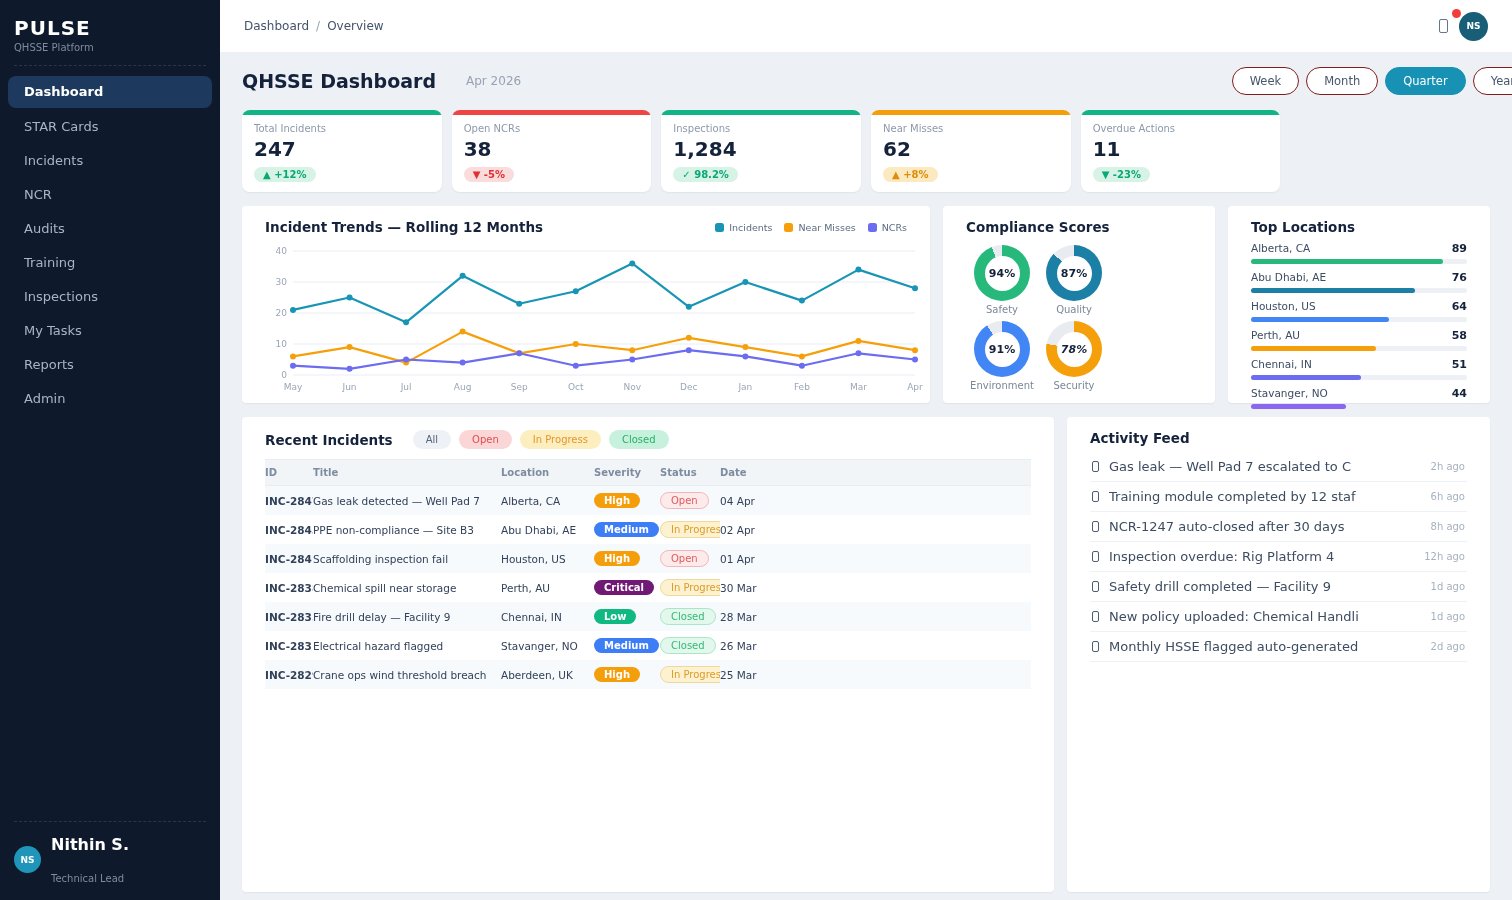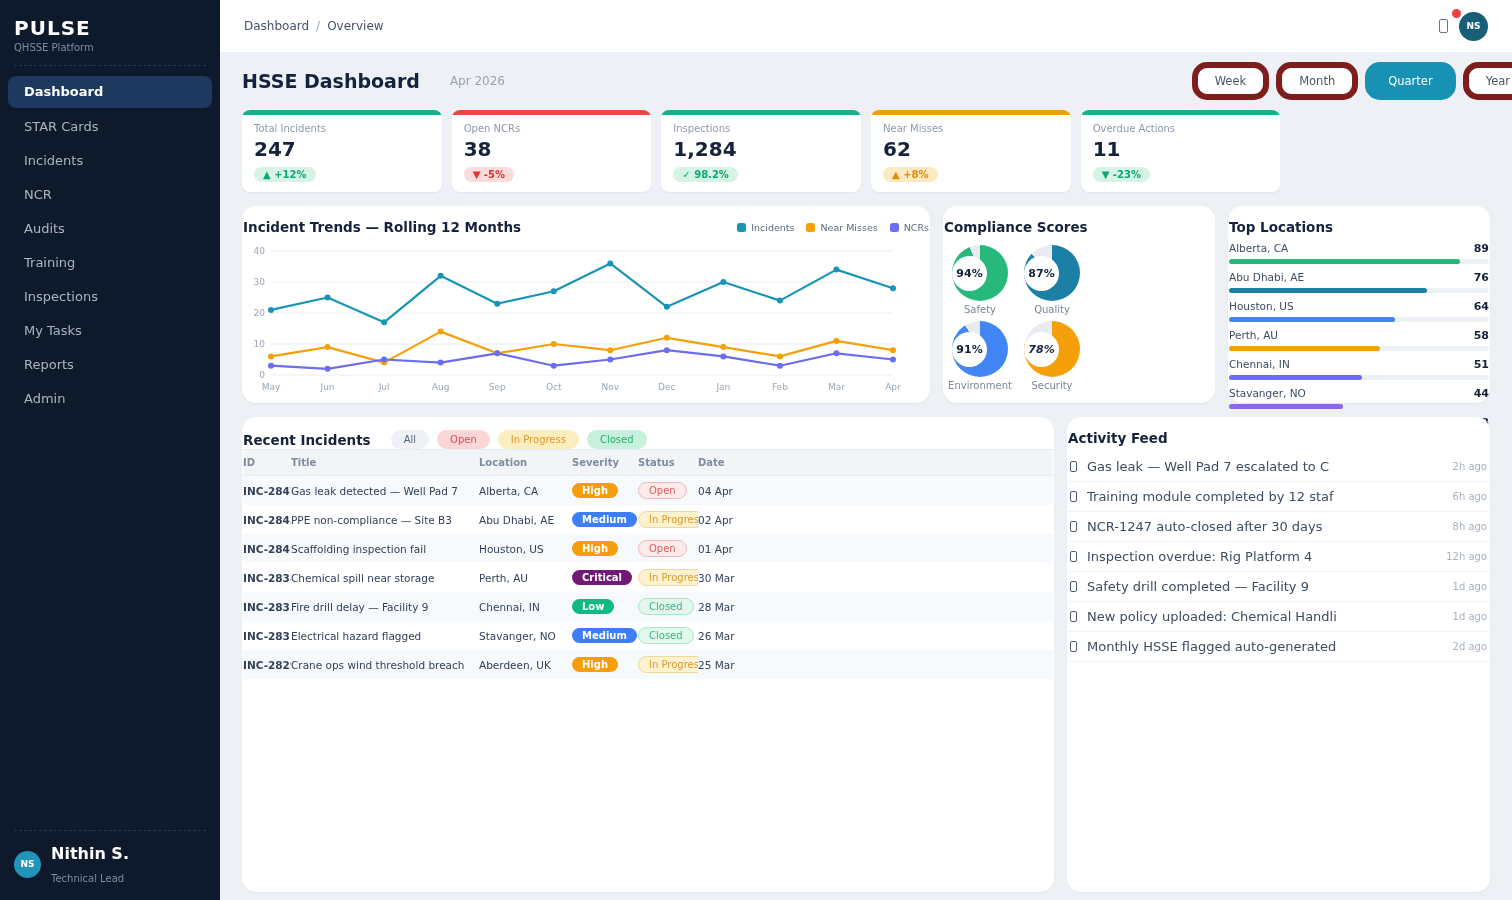--- a/index.html
+++ b/index.html
@@ -16,86 +16,86 @@
   .side-divider { border-top:1px dashed #263650; margin:0 14px 10px 14px; }
   .nav { padding:0 8px; }
   .nav-item { height:30px; line-height:30px; padding-left:16px; margin-bottom:4px;
     color:#a9b4c5; font-size:13px; border-radius:8px; cursor:pointer; }
   .nav-item.active { background:#1d3a5e; color:#fff; font-weight:bold; height:32px; line-height:32px; }
   .side-foot { margin-top:auto; border-top:1px dashed #263650; margin-left:14px; margin-right:14px;
     padding:13px 0 16px 0; display:flex; align-items:center; gap:10px; }
   .side-avatar { width:27px; height:27px; border-radius:50%; background:#2095ba; color:#fff;
     font-size:9px; font-weight:bold; display:flex; align-items:center; justify-content:center; }
   .side-user-name { color:#fff; font-size:16px; font-weight:bold; }
-  .side-user-role { color:#7e8ba0; font-size:10px; margin-top:10px; }
+  .side-user-role { color:#7e8ba0; font-size:10px; margin-top:19px; }
   
   .main { flex:1; display:flex; flex-direction:column; }
   .topbar { height:52px; background:#fff; display:flex; align-items:center; padding:0 24px; }
   .crumb { font-size:12px; color:#44536a; }
   .crumb-sep { color:#9aa6b8; margin:0 7px; font-size:12px; }
   .top-right { margin-left:auto; display:flex; align-items:center; gap:11px; }
   .tofu { display:inline-block; width:9px; height:14px; border:1px solid #66758a; border-radius:2px; }
   .avatar-wrap { position:relative; }
   .notif-dot { position:absolute; top:-3px; left:-7px; width:9px; height:9px; border-radius:50%; background:#f23d3d; z-index:2; }
   .top-avatar { width:29px; height:29px; border-radius:50%; background:#175e76; color:#fff;
     font-size:9px; font-weight:bold; display:flex; align-items:center; justify-content:center; }
   .content { flex:1; padding:12px 22px 0 22px; }
   
   .title-row { display:flex; align-items:center; height:34px; }
   .page-title { font-size:19px; font-weight:bold; color:#15223b; }
   .page-period { font-size:12px; color:#97a3b4; margin-left:30px; }
   .range-group { margin-left:auto; margin-right:-43px; display:flex; gap:7px; white-space:nowrap; }
-  .range-btn { background:#fff; border:6px solid #7f1d1d; color:#46566c; border-radius:15px;
+  .range-btn { background:#fff; border:1px solid #7f1d1d; color:#46566c; border-radius:15px;
     font-size:11.5px; padding:6px 17px; cursor:pointer; font-family:inherit; }
   .range-btn.active { background:#1791b4; border-color:#1791b4; color:#fff; }
   
   .kpi-row { display:grid; grid-template-columns:repeat(6,1fr); gap:10px; margin-top:12px; }
   .kpi-card { background:#fff; border-radius:8px; overflow:hidden; box-shadow:0 1px 2px rgba(20,35,60,.06); height:82px; }
   .kpi-strip { height:5px; }
   .strip-green { background:#12b487; } .strip-red { background:#ef4444; } .strip-orange { background:#f59e0b; }
   .kpi-body { padding:8px 12px; }
   .kpi-label { font-size:10px; color:#8d99ab; }
   .kpi-value { font-size:20px; font-weight:bold; color:#15223b; margin-top:3px; }
   .kpi-badge { display:inline-block; margin-top:6px; font-size:10px; font-weight:bold; border-radius:9px; padding:2px 9px; }
   .tone-green { background:#d7f3e6; color:#0ca678; }
   .tone-red   { background:#fbdcdc; color:#e03131; }
   .tone-amber { background:#fbeac0; color:#e08c0b; }
   
   .mid-row { display:grid; grid-template-columns:688px 272px 262px; gap:13px; margin-top:14px; }
-  .panel { background:#fff; border-radius:14px; box-shadow:0 1px 2px rgba(20,35,60,.06); padding:13px 1px; }
+  .panel { background:#fff; border-radius:4px; box-shadow:0 1px 2px rgba(20,35,60,.06); padding:13px 23px; }
   .panel-title { font-size:13.5px; font-weight:bold; color:#15223b; }
   .trend-head { display:flex; align-items:center; }
   .chart-legend { margin-left:auto; display:flex; align-items:center; gap:12px; }
   .legend-item { display:flex; align-items:center; gap:5px; font-size:9.5px; color:#5c6c80; }
   .legend-swatch { width:9px; height:9px; border-radius:2.5px; display:inline-block; }
   .mid-row .panel { height:197px; }
   
   .donut-grid { display:grid; grid-template-columns:72px 72px; column-gap:0; row-gap:6px; margin-top:10px; }
   .donut-cell { width:72px; display:flex; flex-direction:column; align-items:center; }
-  .donut { width:56px; height:56px; border-radius:50%; display:flex; align-items:center; }
+  .donut { width:56px; height:56px; border-radius:50%; display:flex; align-items:center; justify-content:center; }
   .donut-hole { width:35px; height:35px; border-radius:50%; background:#fff; display:flex; align-items:center; justify-content:center;
     font-size:11px; font-weight:bold; color:#15223b; }
   .donut-label { font-size:10px; color:#7b8798; margin-top:3px; }
   
   .loc-row { margin-top:7px; }
   .loc-head { display:flex; align-items:baseline; font-size:10.5px; color:#3c4c63; }
   .loc-val { margin-left:auto; font-size:11px; font-weight:bold; color:#15223b; }
   .loc-track { margin-top:4px; height:5px; background:#edf0f4; border-radius:3px; }
   .loc-fill { height:5px; border-radius:3px; }
   
   .bottom-row { display:grid; grid-template-columns:812px 423px; gap:13px; margin-top:14px; }
   .bottom-row .panel { height:475px; }
   .inc-head { display:flex; align-items:center; }
   .filter-chips { display:flex; gap:8px; margin-left:20px; }
   .chip { font-size:10px; border-radius:11px; padding:4px 13px; cursor:pointer; }
   .chip-all { background:#eef1f5; color:#55657a; }
   .chip-open { background:#fbd6d6; color:#e04f4f; }
   .chip-in-progress { background:#fdeec0; color:#e1972c; }
   .chip-closed { background:#c8f1dd; color:#24b26b; }
-  table.inc { width:100%; border-collapse:collapse; table-layout:fixed; }
+  table.inc { width:100%; border-collapse:collapse; margin-top:10px; table-layout:fixed; }
   table.inc thead th { background:#f2f5f8; font-size:10px; color:#7e8ca0; text-align:left; font-weight:bold;
     padding:7px 0; border-top:1px solid #e8edf2; border-bottom:1px solid #e8edf2; }
   table.inc td { font-size:10.5px; padding:6px 0; color:#32415a; overflow:hidden; white-space:nowrap; }
   table.inc tr.odd td { background:#f7fafc; }
   .cell-id { color:#1b92b8; font-weight:bold; }
   .cell-loc { color:#46566c; }
   .cell-date { color:#a6b0bd; }
   .sev { display:inline-block; color:#fff; font-size:10px; font-weight:bold; border-radius:10px; padding:2px 10px; }
   .sev-high { background:#f59e0b; } .sev-medium { background:#3d7df6; }
   .sev-critical { background:#701a75;text-align:center; } .sev-low { background:#10b981; }
@@ -150,21 +150,21 @@
       <div class="avatar-wrap">
         <span class="notif-dot"></span>
         <div class="top-avatar">NS</div>
       </div>
     </div>
   </div>
 
   <div class="content">
 
     <div class="title-row">
-      <span class="page-title">HSSE Dashboard</span>
+      <span class="page-title">QHSSE Dashboard</span>
       <span class="page-period">Apr 2026</span>
       <div class="range-group" id="range-buttons">
           <button class="range-btn">Week</button>
           <button class="range-btn">Month</button>
           <button class="range-btn active">Quarter</button>
           <button class="range-btn">Year</button>
         </div>
     </div>
 
     <div class="kpi-row" id="kpi-row">

